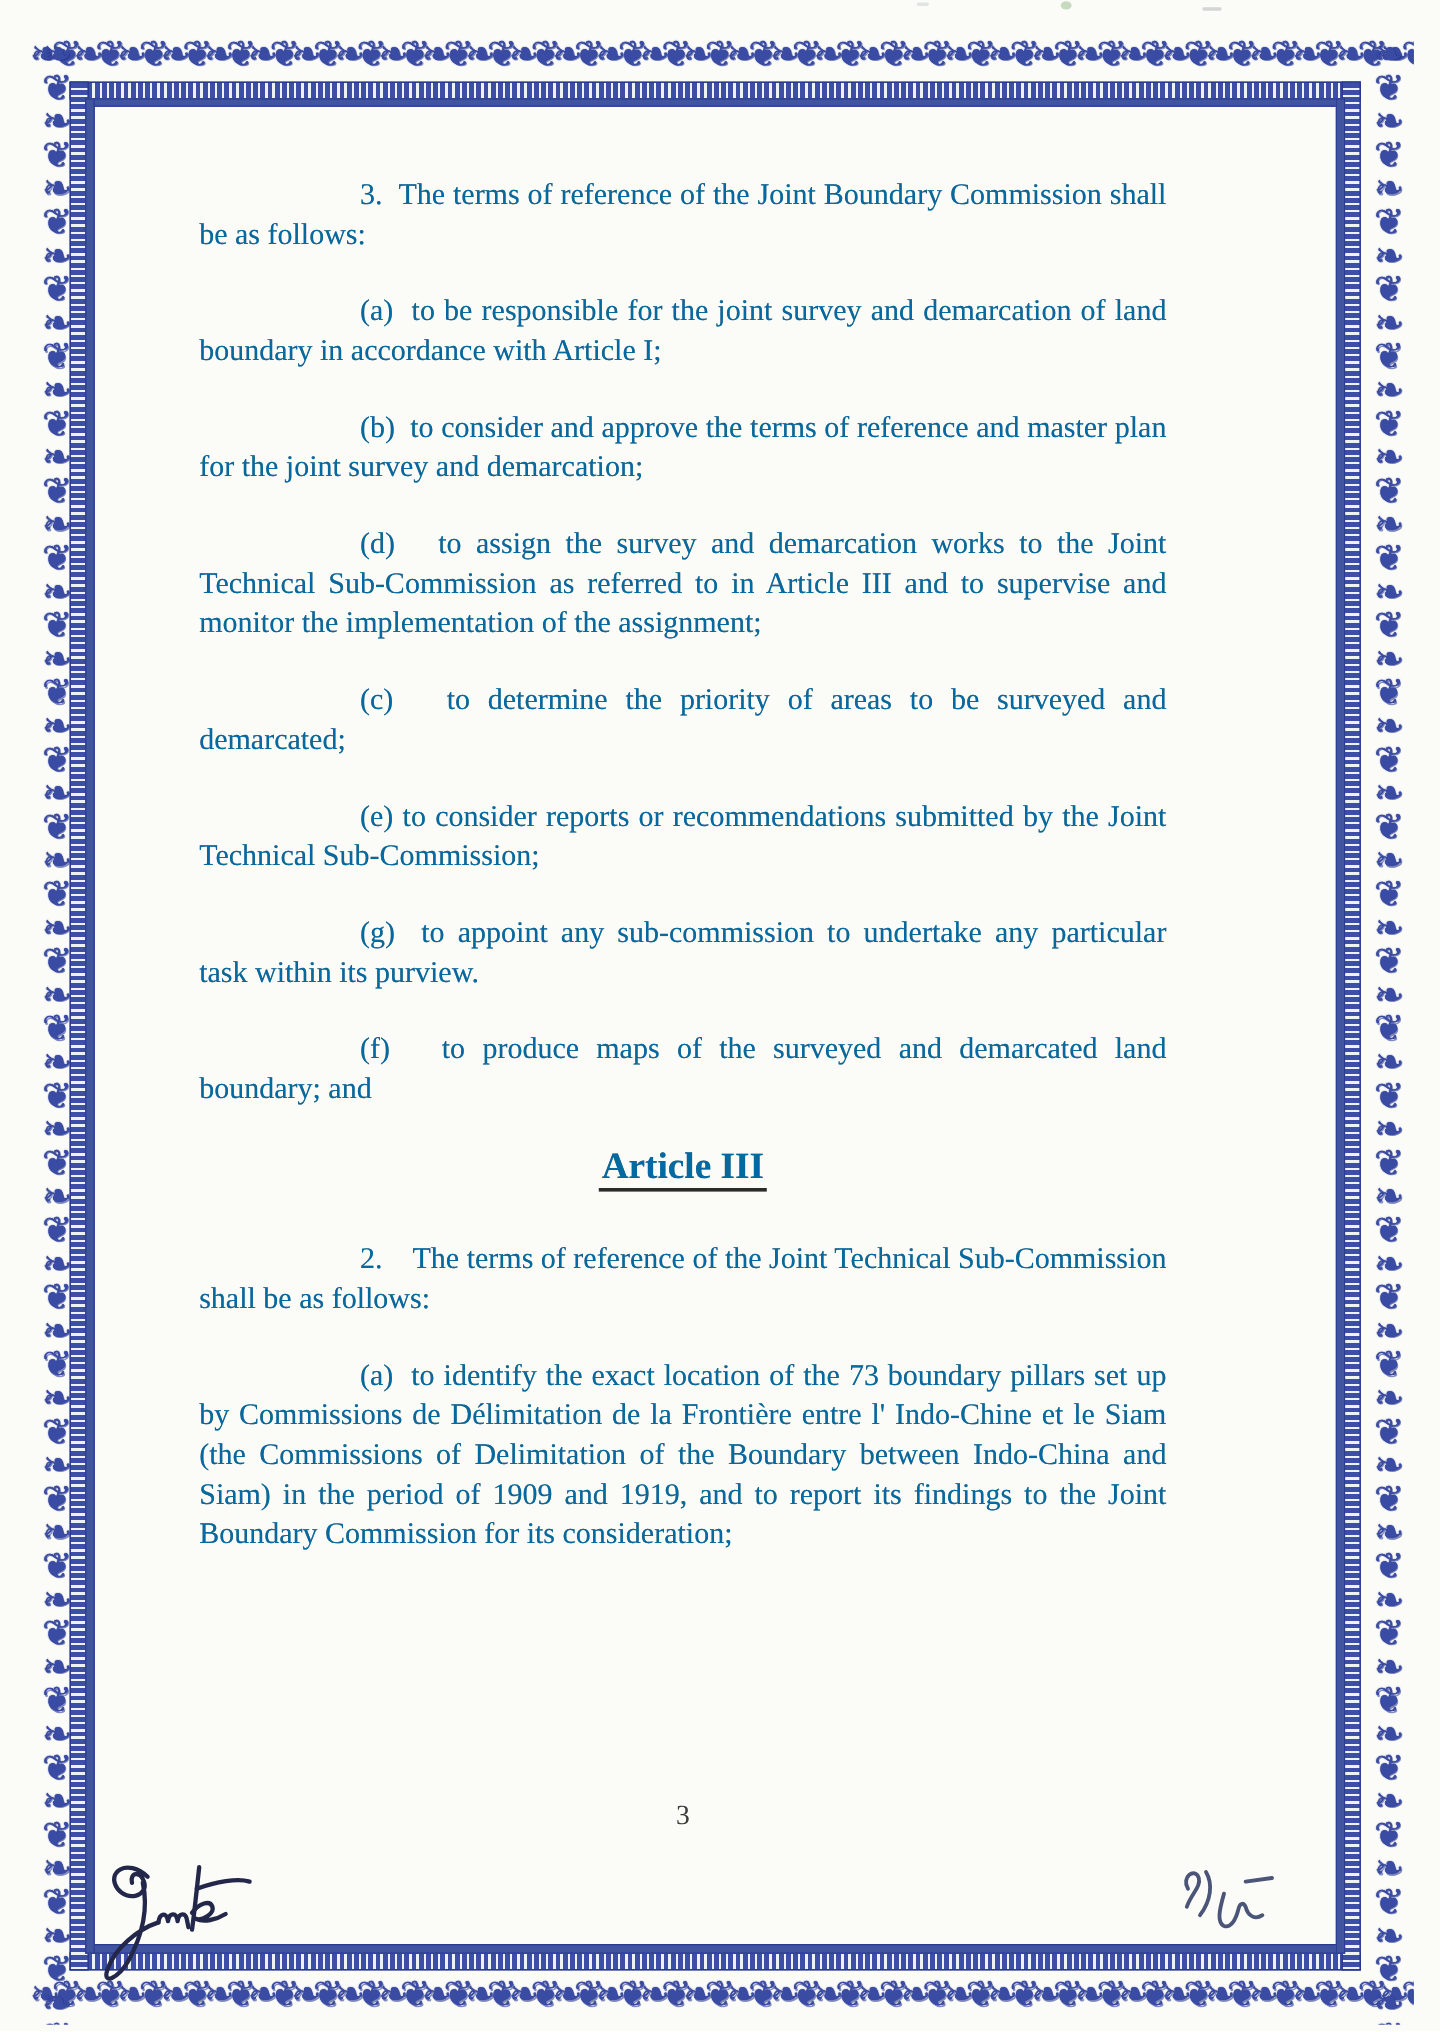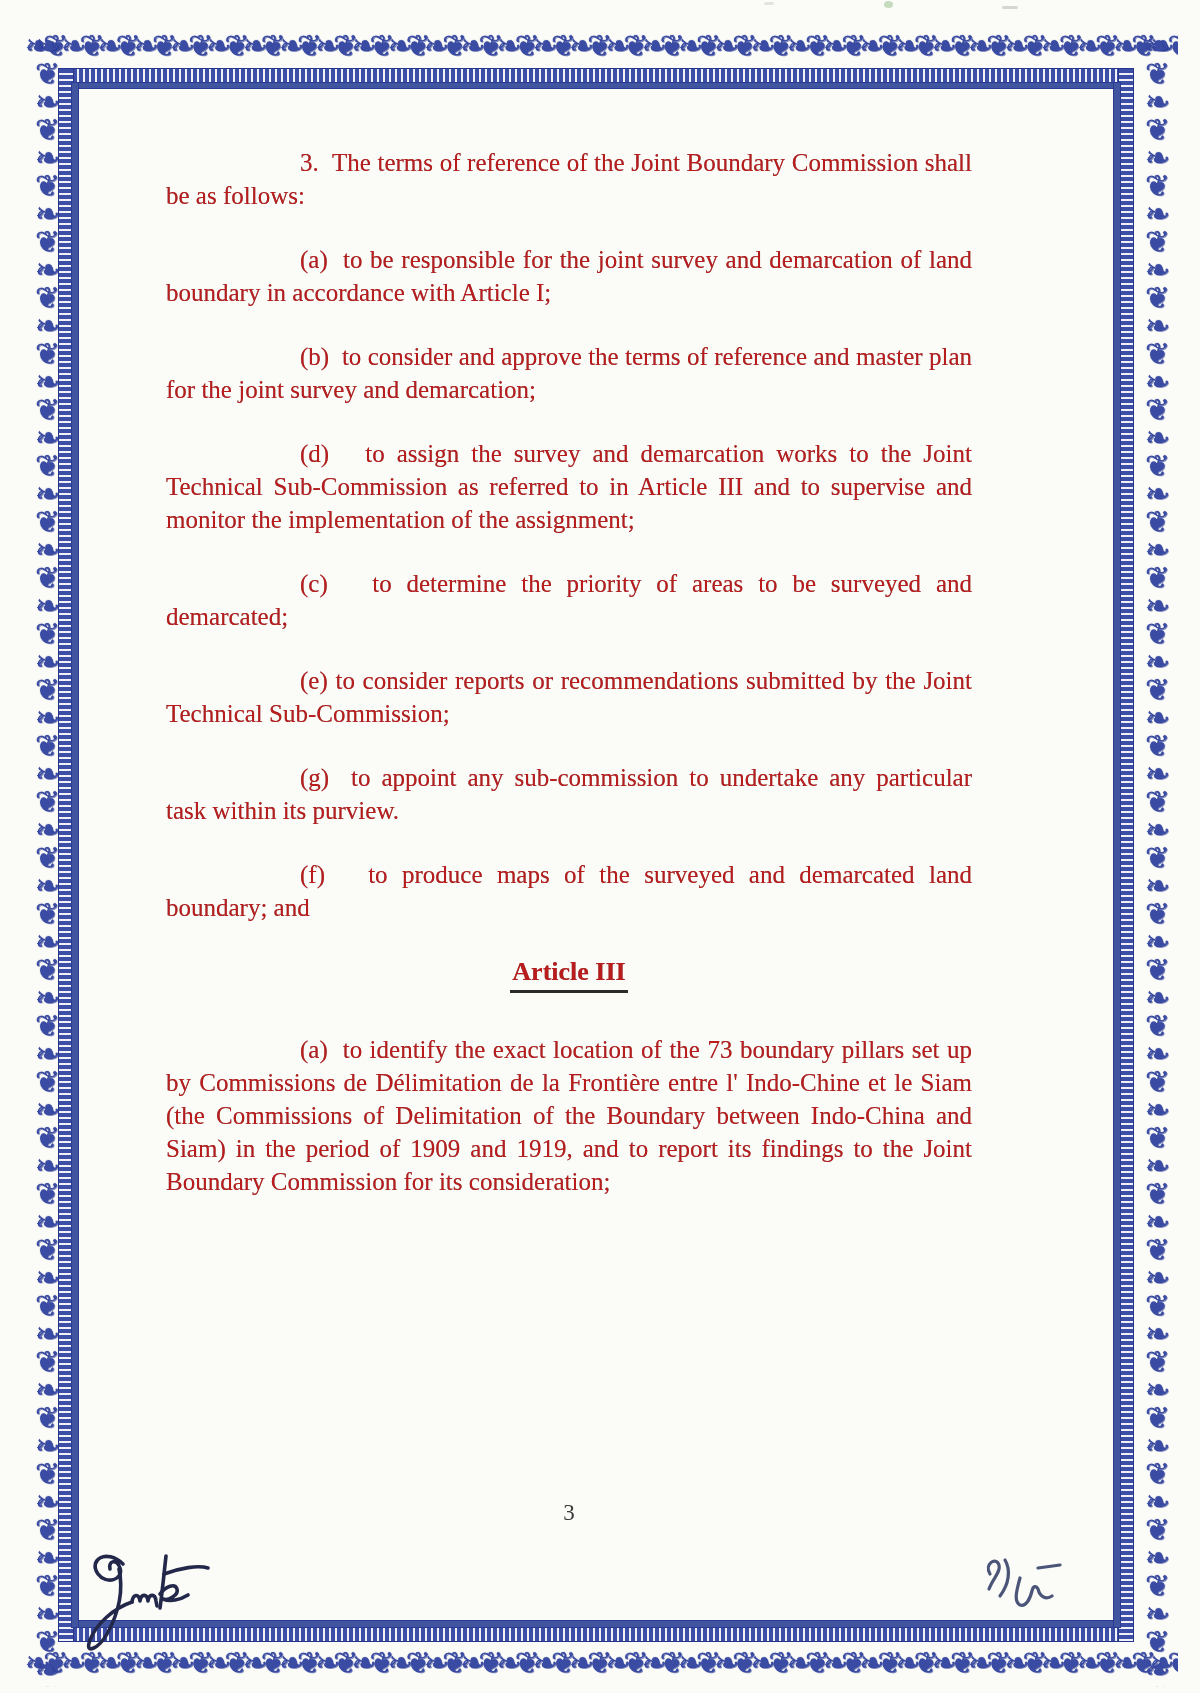--- a/index.html
+++ b/index.html
@@ -45,35 +45,35 @@
   .bline{position:absolute;background:#41549f;box-shadow:inset 0 0 0 1px #2b3b92;}
   .bline-top   {top:82px;   left:71px; right:79px; height:7px;}
   .bline-bottom{bottom:65px;left:71px; right:79px; height:8px;}
   .bline-left  {top:82px;   bottom:65px; left:71px;  width:8px;}
   .bline-right {top:82px;   bottom:65px; right:79px; width:8px;}
 
   
   .text-block{
     position:absolute;
     left:166px; top:146px; width:806px;
-    color:#b91c1c;
+    color:#0369a1;
     font-size:25px;
     line-height:33px;
     text-shadow:0 0 .5px rgba(56,56,56,.55);
   }
   .para{
     margin:0 0 31px 0;
     text-indent:134px;
     text-align:justify;
   }
   .gap-lg{margin-top:20px;}
   .article-heading{
     margin:2px 0 40px 0;
     text-align:center;
-    font-size:26px;
+    font-size:31px;
     font-weight:bold;
   }
   .article-heading .hd{
     display:inline-block;
     border-bottom:3px solid #2b2b2b;
     padding:0 2px 2px 2px;
   }
   .page-number{
     position:absolute;
     left:166px; top:1500px; width:806px;
@@ -127,20 +127,21 @@
     <p class="para">(d)&nbsp;&nbsp;&nbsp;to assign the survey and demarcation works to the Joint Technical Sub-Commission as referred to in Article III and to supervise and monitor the implementation of the assignment;</p>
     <p class="para">(c)&nbsp;&nbsp;&nbsp;to determine the priority of areas to be surveyed and demarcated;</p>
     <p class="para">(e)&nbsp;to consider reports or recommendations submitted by the Joint Technical Sub-Commission;</p>
     <p class="para">(g)&nbsp;&nbsp;to appoint any sub-commission to undertake any particular task within its purview.</p>
     <p class="para">(f)&nbsp;&nbsp;&nbsp;to produce maps of the surveyed and demarcated land boundary; and</p>
 
     <h2 class="article-heading">
       <span class="hd">Article III</span>
     </h2>
 
+    <p class="para">2.&nbsp;&nbsp;&nbsp;&nbsp;The terms of reference of the Joint Technical Sub-Commission shall be as follows:</p>
     <p class="para gap-lg">(a)&nbsp;&nbsp;to identify the exact location of the 73 boundary pillars set up by Commissions de Délimitation de la Frontière entre l' Indo-Chine et le Siam (the Commissions of Delimitation of the Boundary between Indo-China and Siam) in the period of 1909 and 1919, and to report its findings to the Joint Boundary Commission for its consideration;</p>
   </div>
 
   <div class="page-number">3</div>
 
   <svg class="sig sig-left" width="140" height="130" viewBox="0 0 140 130">
     <path d="M45 22 C28 6 10 18 20 32 C28 43 46 38 42 26 C39 17 30 18 32 27"></path>
     <path d="M41 27 C46 50 40 72 29 92 C21 106 6 114 12 98 C18 82 36 66 54 60"></path>
     <path d="M54 60 C55 52 61 51 62 59 C63 52 69 51 70 59 C71 52 77 51 78 59 L79 64"></path>
     <path d="M88 14 C86 32 84 52 82 66"></path>

